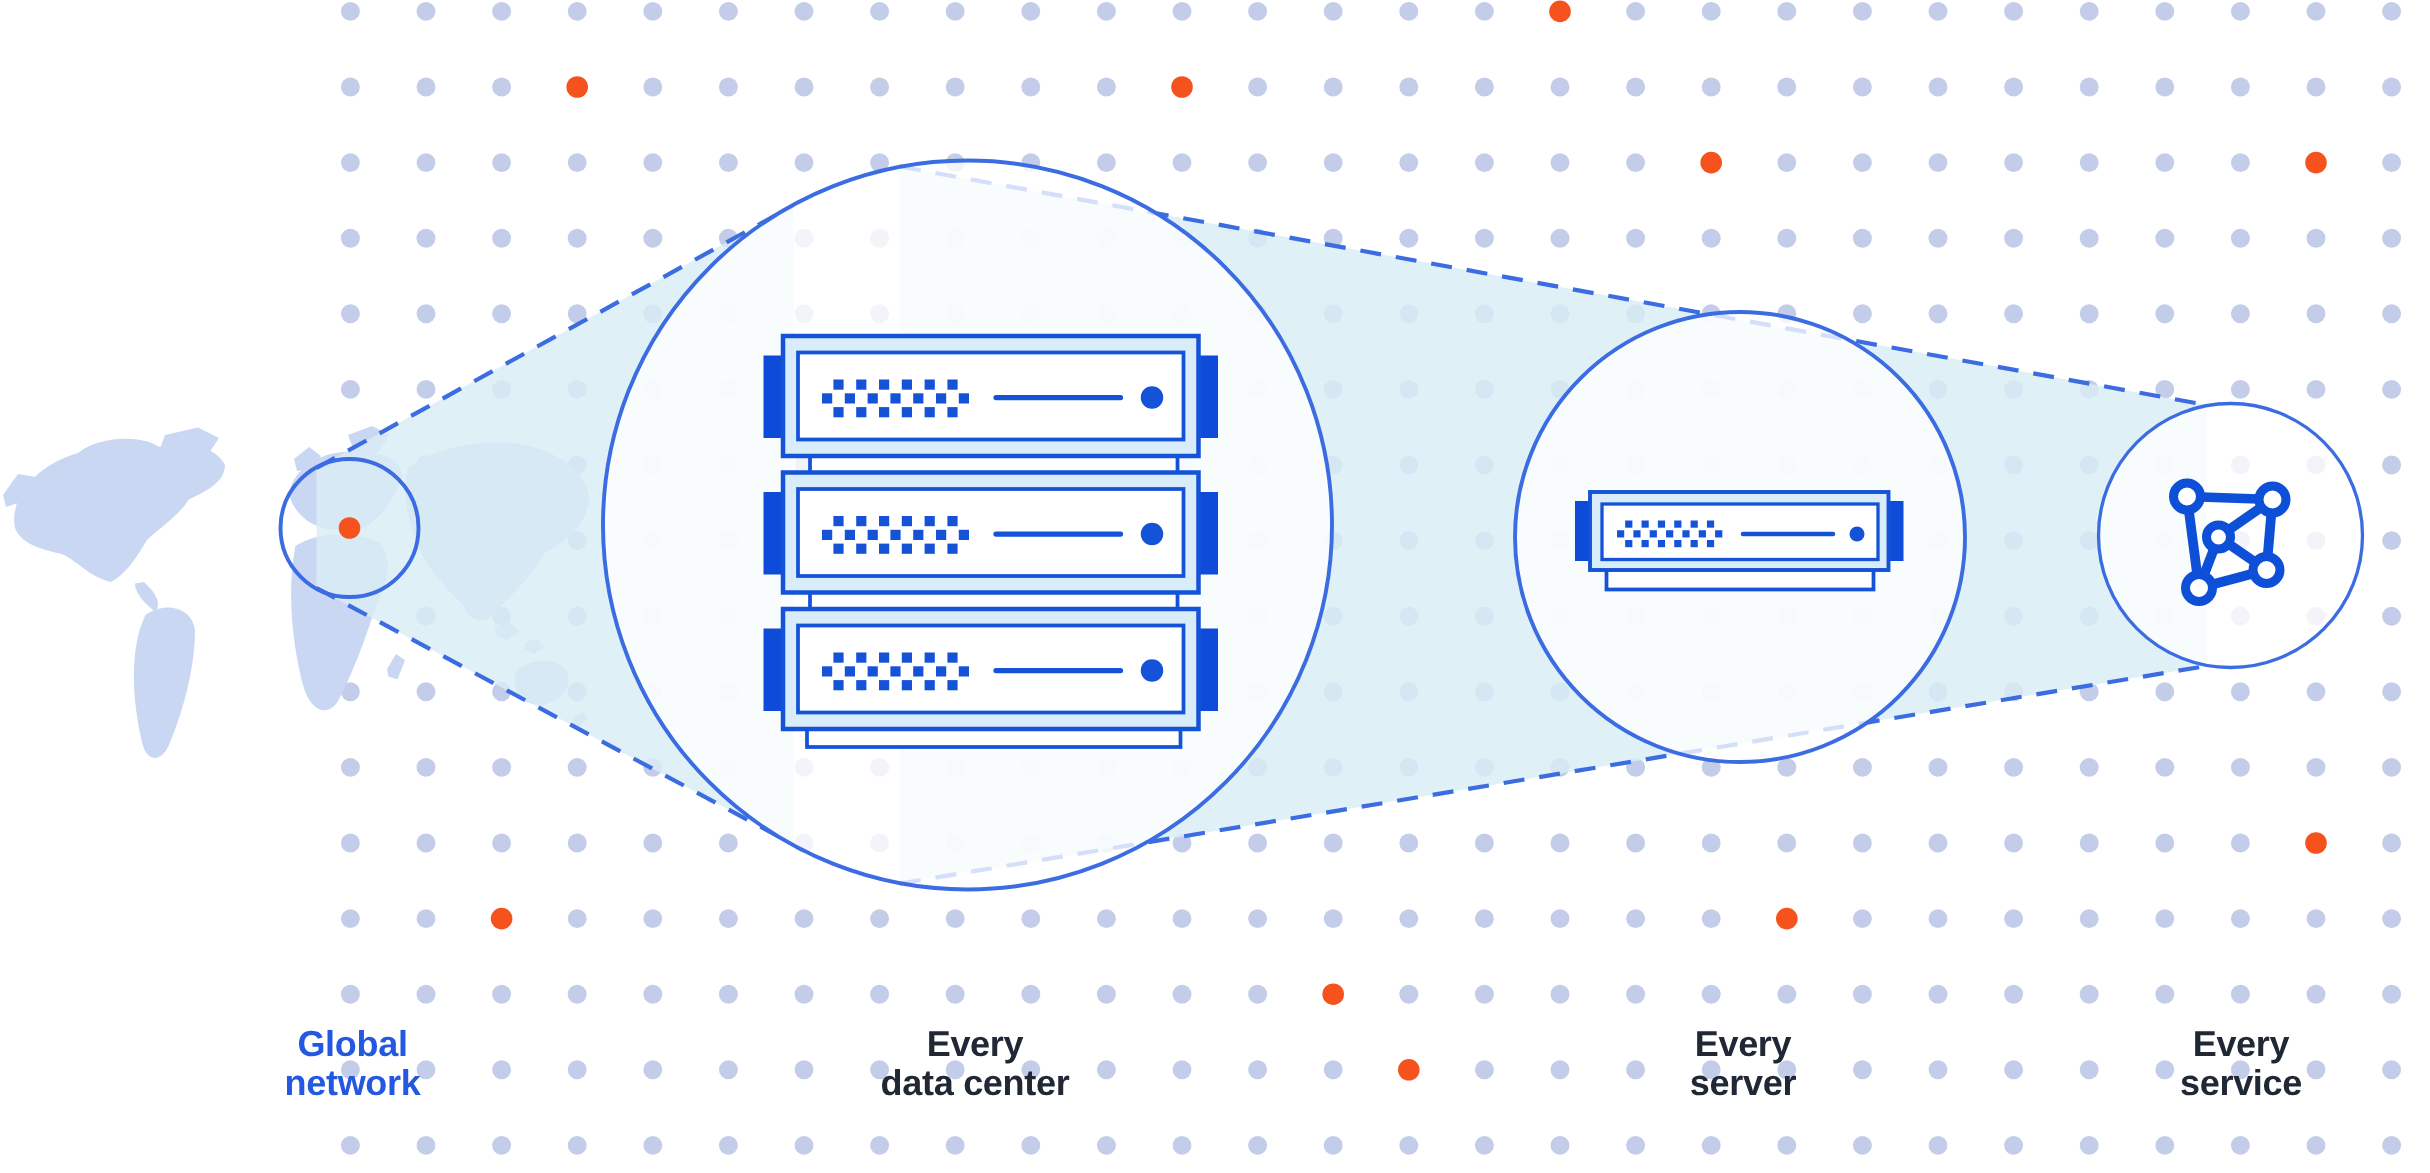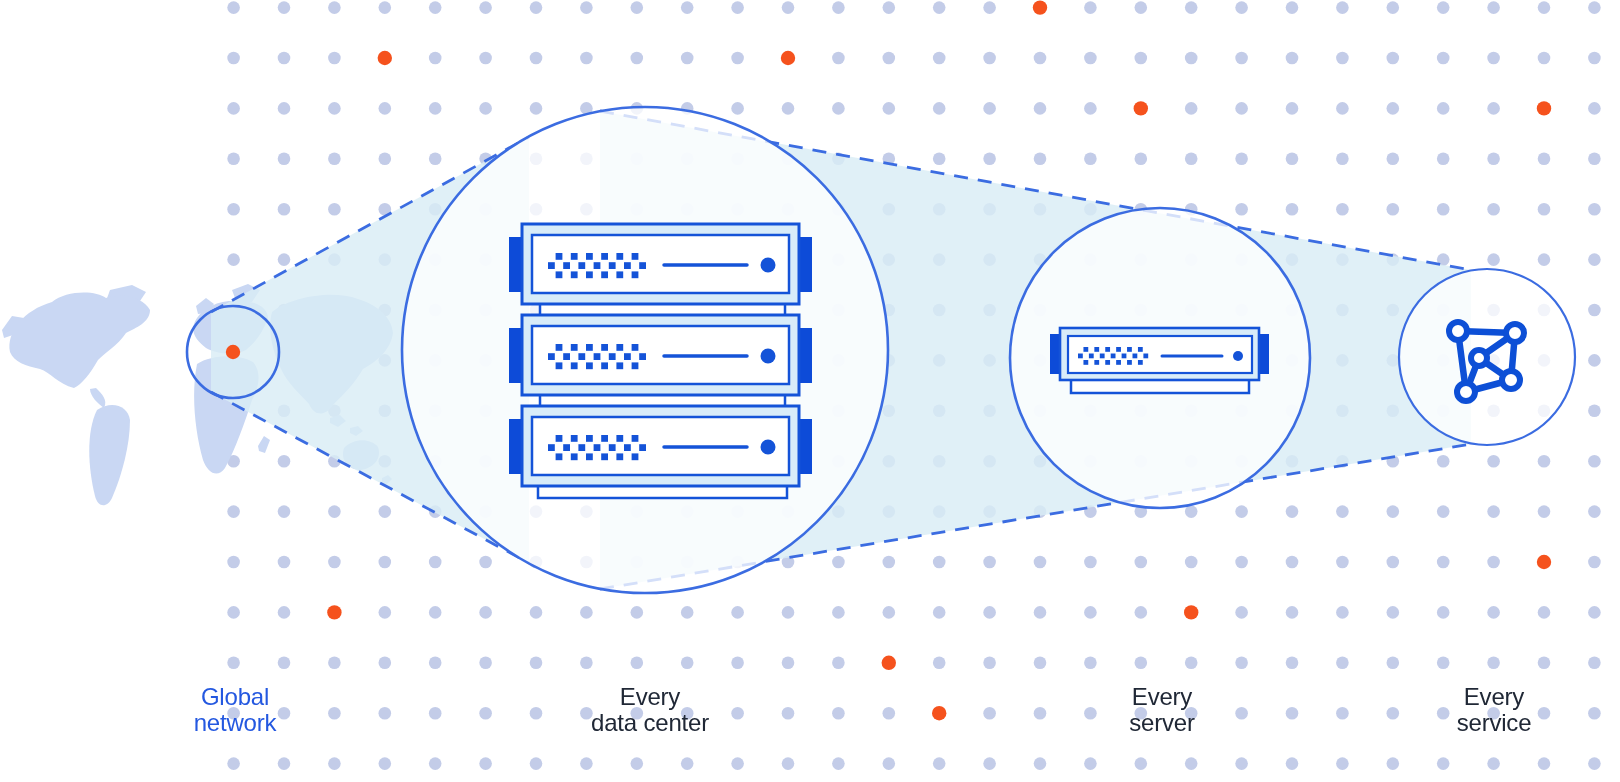--- a/index.html
+++ b/index.html
@@ -3,21 +3,21 @@
 <meta charset="utf-8">
 <style>
   html,body{margin:0;padding:0;background:#ffffff;}
   #canvas{
     position:relative;width:1620px;height:782px;overflow:hidden;
     background:#ffffff;font-family:"Liberation Sans",sans-serif;
   }
   #scene{position:absolute;left:0;top:0;}
   .label{
     position:absolute;transform:translateX(-50%);
-    text-align:center;font-weight:400;font-size:24px;line-height:25.5px;
+    text-align:center;font-weight:700;font-size:24px;line-height:25.5px;
     letter-spacing:-0.2px;white-space:pre-line;color:var(--label_dark);
   }
   .label.blue{color:var(--label_blue);}
   #scene g[data-pattern] rect{fill:var(--server_blue);}
   .unit-outer{fill:var(--server_fill);stroke:var(--server_blue);stroke-width:3;}
   .unit-inner{fill:#ffffff;stroke:var(--server_blue);stroke-width:2.5;}
   .unit-tab{fill:var(--tab_blue);}
   .unit-joint{fill:#ffffff;stroke:var(--server_blue);stroke-width:2.5;}
   .led-line{stroke:var(--server_blue);stroke-width:3.5;stroke-linecap:round;}
   .led-dot{fill:var(--server_blue);}

